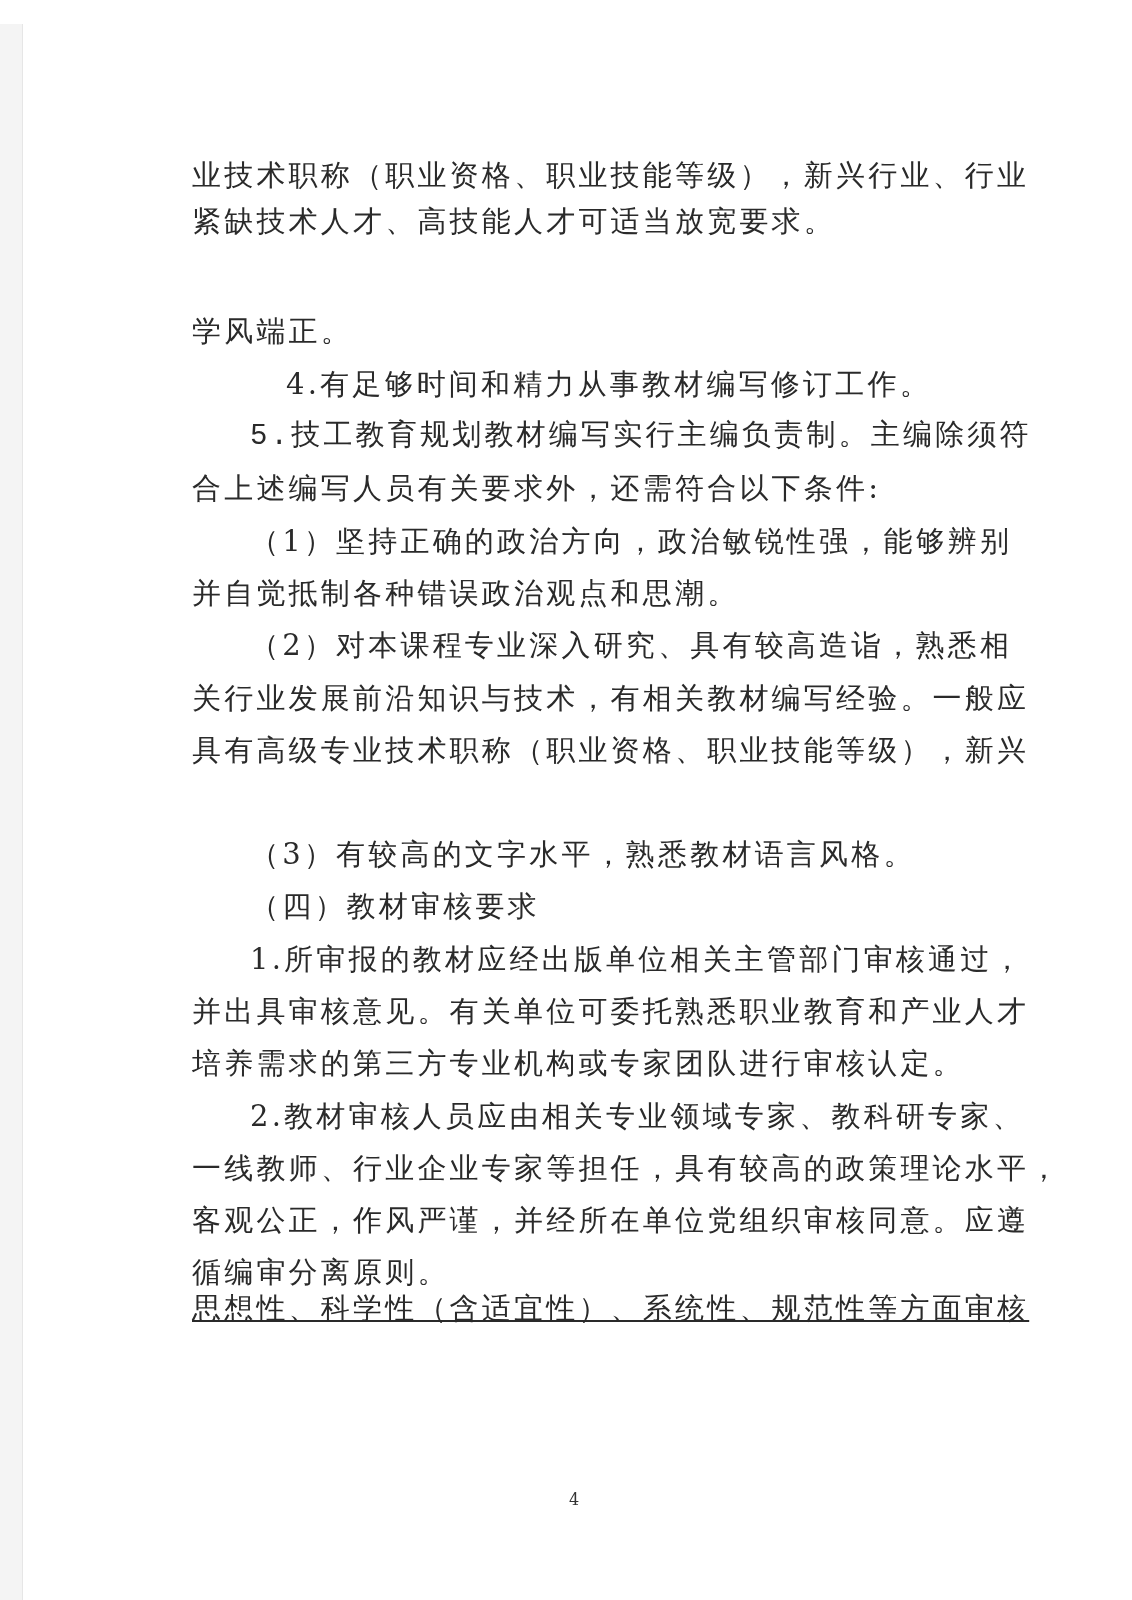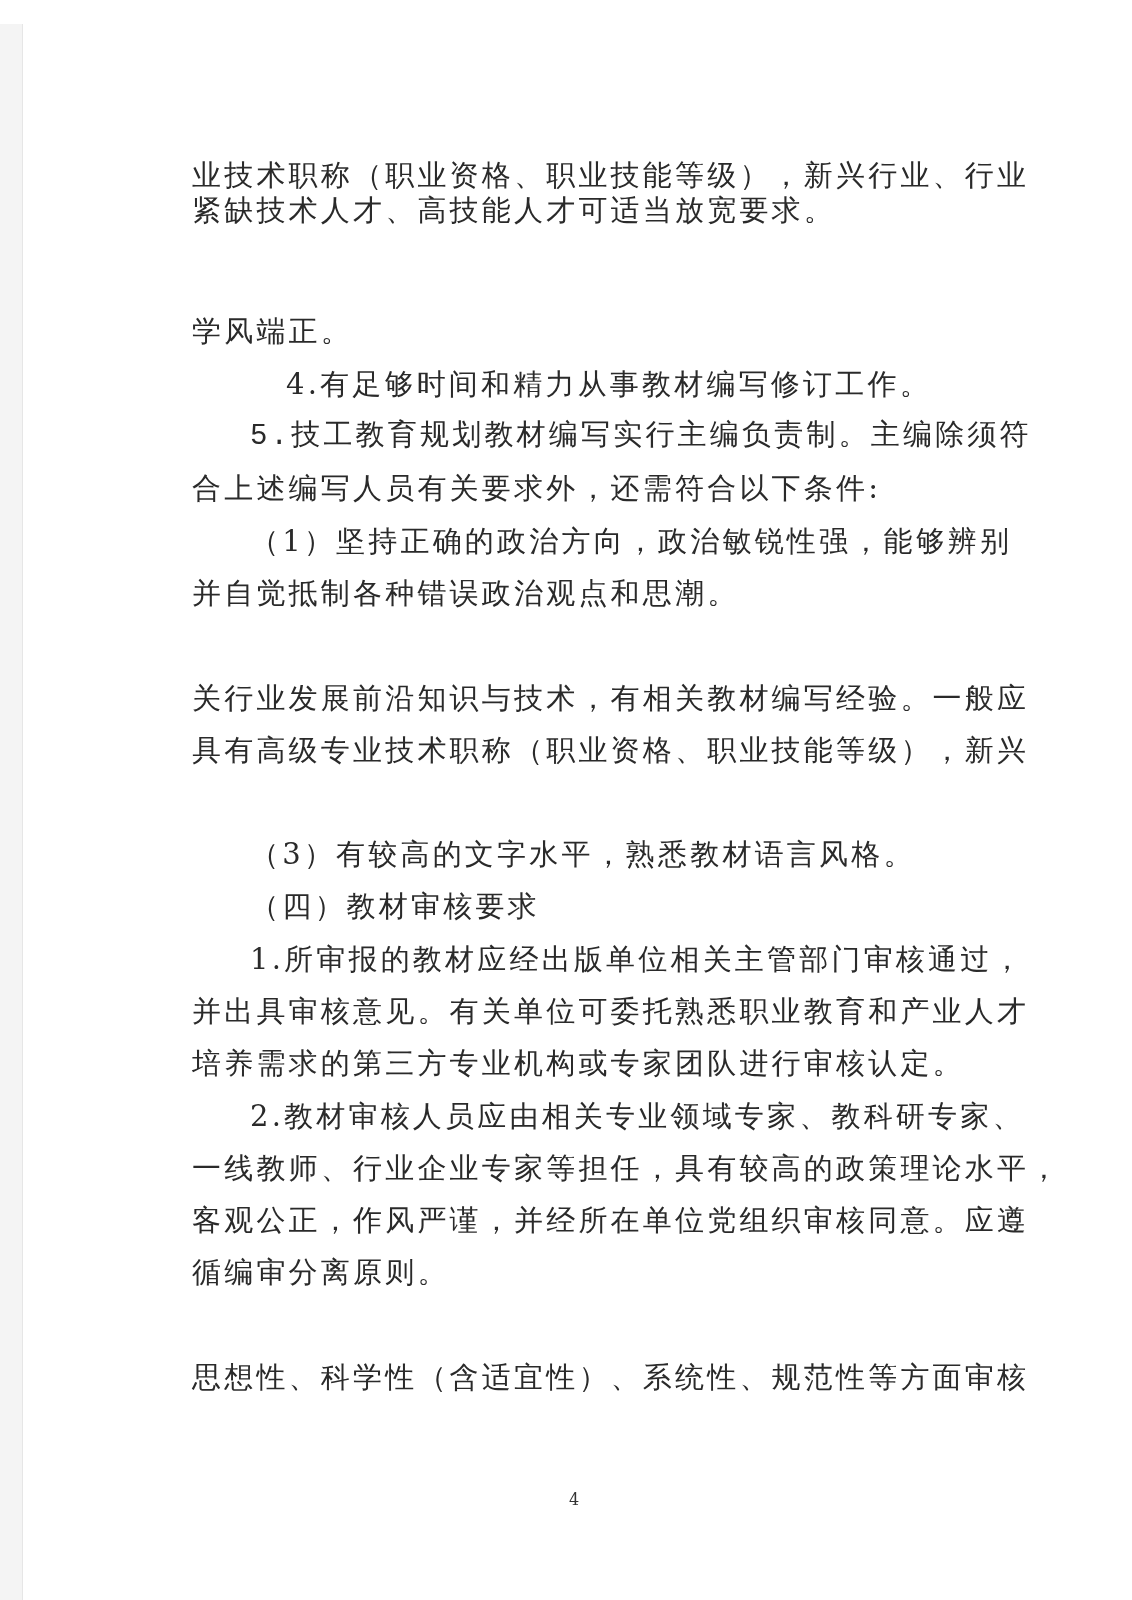--- a/index.html
+++ b/index.html
@@ -33,34 +33,35 @@
       text-align: center; font-size: 16px; color: #333;
     }
   </style>
 </head>
 <body>
 
 <div class="left-strip"></div>
 
 <div class="page">
   <div class="line" style="top:155px;">业技术职称（职业资格、职业技能等级），新兴行业、行业</div>
-  <div class="line" style="top:190px;text-align:right;">紧缺技术人才、高技能人才可适当放宽要求。</div>
+  <div class="line" style="top:201px;text-align:right;">紧缺技术人才、高技能人才可适当放宽要求。</div>
   <div class="line" style="top:311px;">学风端正。</div>
   <div class="line indent" style="top:364px;margin-left:36px;">4.有足够时间和精力从事教材编写修订工作。</div>
   <div class="line indent" style="top:417px;font-family:Liberation Mono, monospace;">5.技工教育规划教材编写实行主编负责制。主编除须符</div>
   <div class="line" style="top:468px;">合上述编写人员有关要求外，还需符合以下条件:</div>
   <div class="line indent" style="top:521px;">（1）坚持正确的政治方向，政治敏锐性强，能够辨别</div>
   <div class="line" style="top:573px;">并自觉抵制各种错误政治观点和思潮。</div>
+  <div class="line indent" style="top:625px;">（2）对本课程专业深入研究、具有较高造诣，熟悉相</div>
   <div class="line" style="top:678px;">关行业发展前沿知识与技术，有相关教材编写经验。一般应</div>
   <div class="line" style="top:730px;">具有高级专业技术职称（职业资格、职业技能等级），新兴</div>
   <div class="line indent" style="top:834px;">（3）有较高的文字水平，熟悉教材语言风格。</div>
   <div class="line indent" style="top:886px;">（四）教材审核要求</div>
   <div class="line indent" style="top:939px;">1.所审报的教材应经出版单位相关主管部门审核通过，</div>
   <div class="line" style="top:991px;">并出具审核意见。有关单位可委托熟悉职业教育和产业人才</div>
   <div class="line" style="top:1043px;">培养需求的第三方专业机构或专家团队进行审核认定。</div>
   <div class="line indent" style="top:1096px;">2.教材审核人员应由相关专业领域专家、教科研专家、</div>
   <div class="line" style="top:1148px;">一线教师、行业企业专家等担任，具有较高的政策理论水平，</div>
   <div class="line" style="top:1200px;">客观公正，作风严谨，并经所在单位党组织审核同意。应遵</div>
   <div class="line" style="top:1252px;">循编审分离原则。</div>
-  <div class="line" style="top:1357px;">思想性、科学性（含适宜性）、系统性、规范性等方面审核</div>
+  <div class="line" style="top:1288px;text-decoration:underline;">思想性、科学性（含适宜性）、系统性、规范性等方面审核</div>
 
   <div class="page-number">4</div>
 </div>
 
 </body></html>

